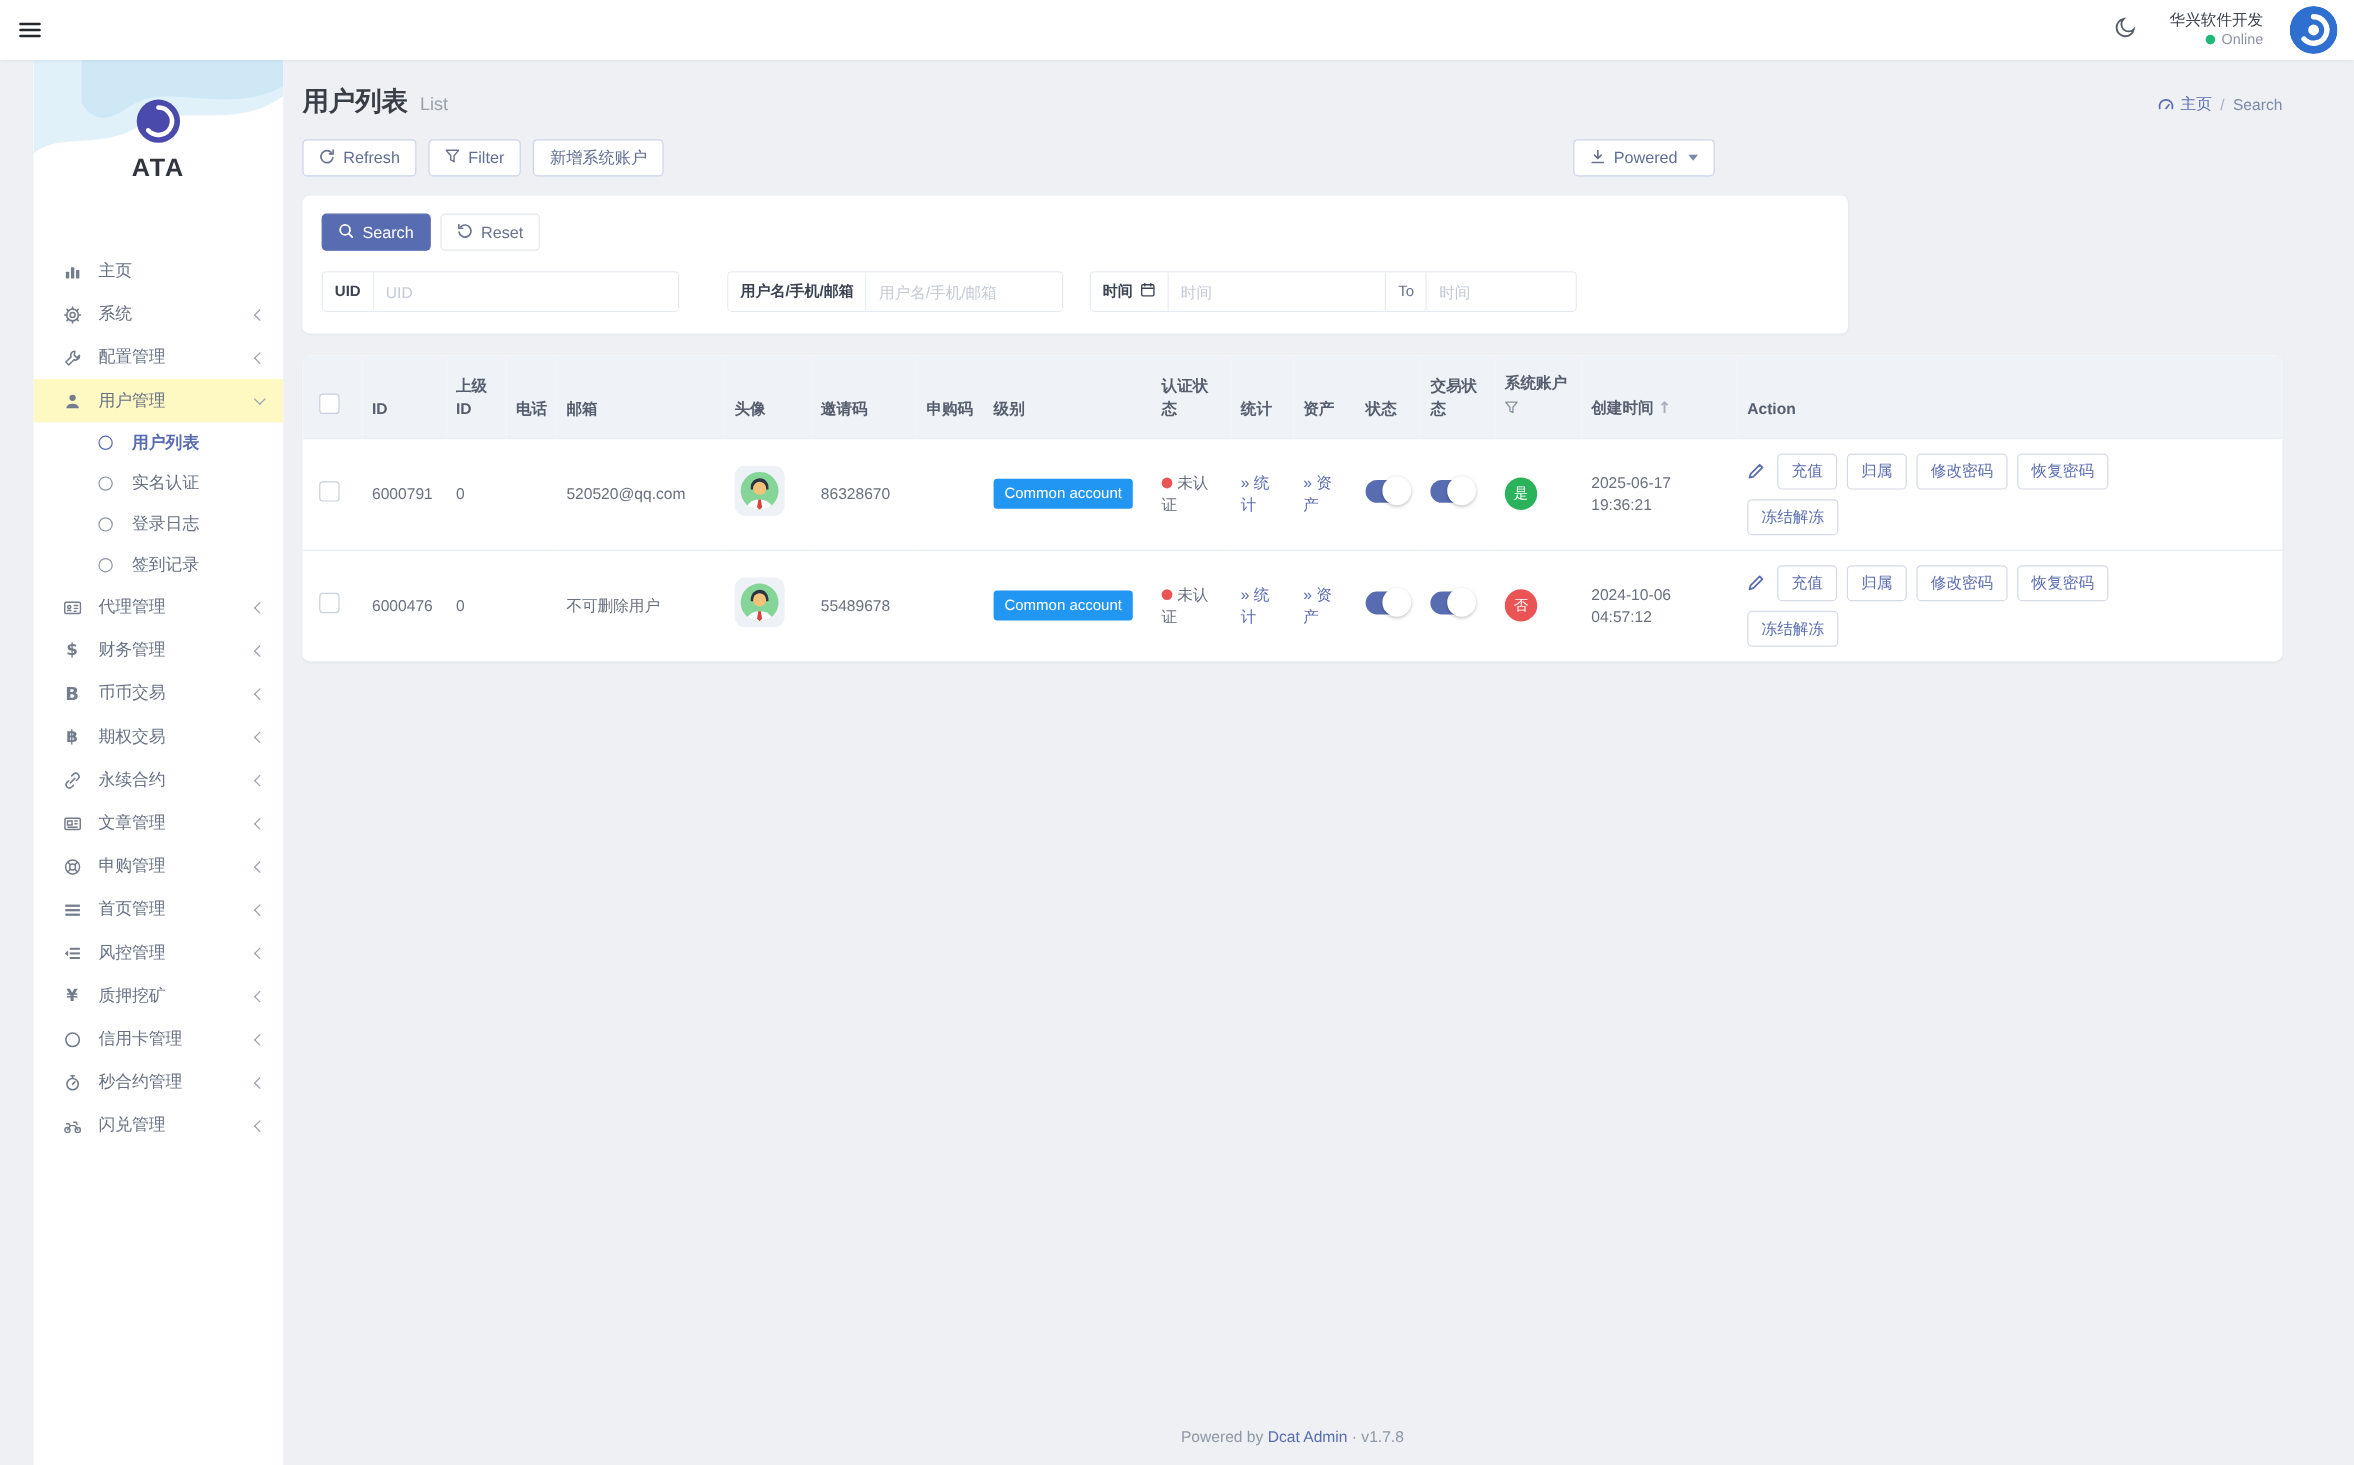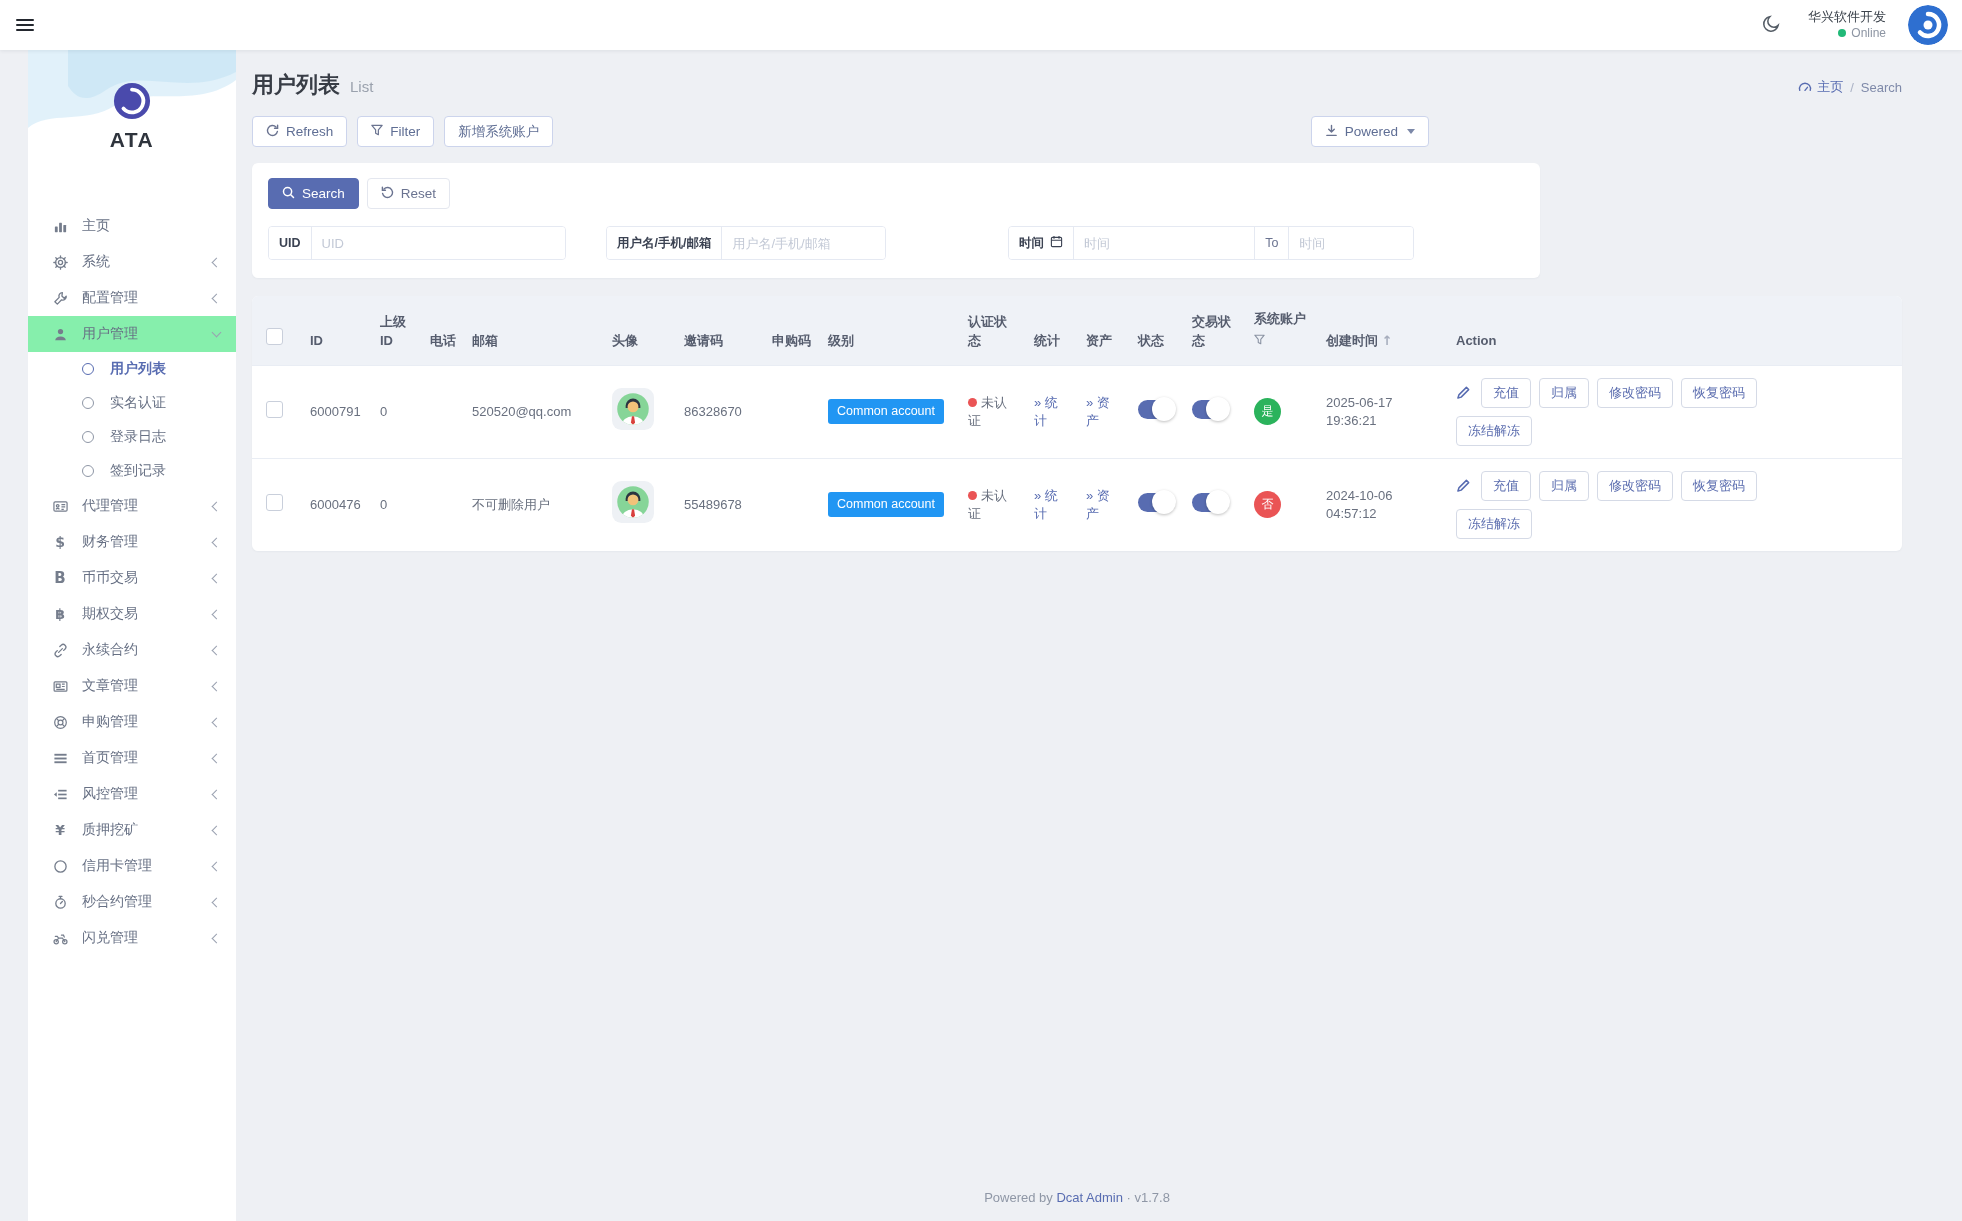--- a/index.html
+++ b/index.html
@@ -23,21 +23,21 @@
   .layout{display:flex;height:1171px;}
   .sidebar{width:208px;margin-left:28px;background:#fff;height:100%;flex:0 0 auto;position:relative;overflow:hidden;}
   .logo-area{position:relative;height:130px;}
   .wave{position:absolute;top:0;left:0;width:100%;}
   .logo-inner{position:relative;text-align:center;padding-top:32px;}
   .logo-circle{display:inline-block;}
   .logo-text{font-size:21px;font-weight:700;color:#2f343d;letter-spacing:1.5px;margin-top:4px;}
 
   .menu{padding:28px 0 10px 0;font-size:14px;}
   .mi{display:flex;align-items:center;height:36px;padding:0 16px 0 22px;color:#677084;cursor:pointer;}
-  .mi.expanded{background:#86efac;justify-content:flex-end;}
+  .mi.expanded{background:#fef9c3;justify-content:flex-end;}
   .mic{width:20px;display:flex;justify-content:center;margin-right:12px;color:#757d8c;font-weight:700;flex:0 0 auto;}
   .mic svg{display:block;}
   .mil{flex:1;white-space:nowrap;}
   .glyph-ic{font-size:14px;color:#757d8c;font-weight:700;font-family:"DejaVu Sans",sans-serif;}
   .chev{width:7px;height:7px;border-left:1.6px solid #9aa1b0;border-bottom:1.6px solid #9aa1b0;flex:0 0 auto;}
   .chev-left{transform:rotate(45deg);}
   .chev-down{transform:rotate(-45deg);margin-top:-3px;}
   .submenu .mi{padding-left:50px;height:34px;}
   .ring{width:12px;height:12px;border:1.5px solid #8f97a6;border-radius:50%;}
   .mi.active{color:#586cb1;font-weight:700;}
@@ -68,21 +68,21 @@
   .filter-btns{display:flex;gap:8px;}
   .filter-fields{display:flex;align-items:center;margin-top:17px;}
   .igroup{display:flex;height:34px;border:1px solid #e5e9f2;border-radius:4px;overflow:hidden;background:#fff;}
   .iaddon{display:flex;align-items:center;gap:6px;padding:0 10px;font-size:12.5px;font-weight:700;color:#3b4252;
     border-right:1px solid #e5e9f2;background:#fff;white-space:nowrap;}
   .iaddon.mid{border-left:1px solid #e5e9f2;font-weight:400;color:#6a7390;}
   .igroup input{border:none;outline:none;padding:0 10px;font-size:13px;color:#3b4252;min-width:0;}
   .igroup input::placeholder{color:#c3c9d6;}
   .g-uid{width:298px;margin-right:40px;}
   .g-user{width:280px;margin-right:22px;}
-  .g-time{width:406px;margin-left:100px;}
+  .g-time{width:406px;}
   .g-uid input{flex:1;} .g-user input{flex:1;}
   .inp-t1{width:190px;} .inp-t2{width:130px;}
 
   
   .table-card{width:1650px;margin-top:18px;background:#fff;border-radius:6px;overflow:hidden;box-shadow:0 1px 2px rgba(25,42,70,.04);}
   table{border-collapse:collapse;table-layout:fixed;width:1650px;font-size:13px;}
   thead th{background:#eff2f7;color:#565d6e;font-weight:700;text-align:left;vertical-align:bottom;
     padding:14px 8px 14px 8px;line-height:1.45;}
   tbody td{padding:12px 8px;vertical-align:middle;color:#69707f;border-top:1px solid #e9edf4;line-height:1.4;}
   tbody tr{height:66px;}

